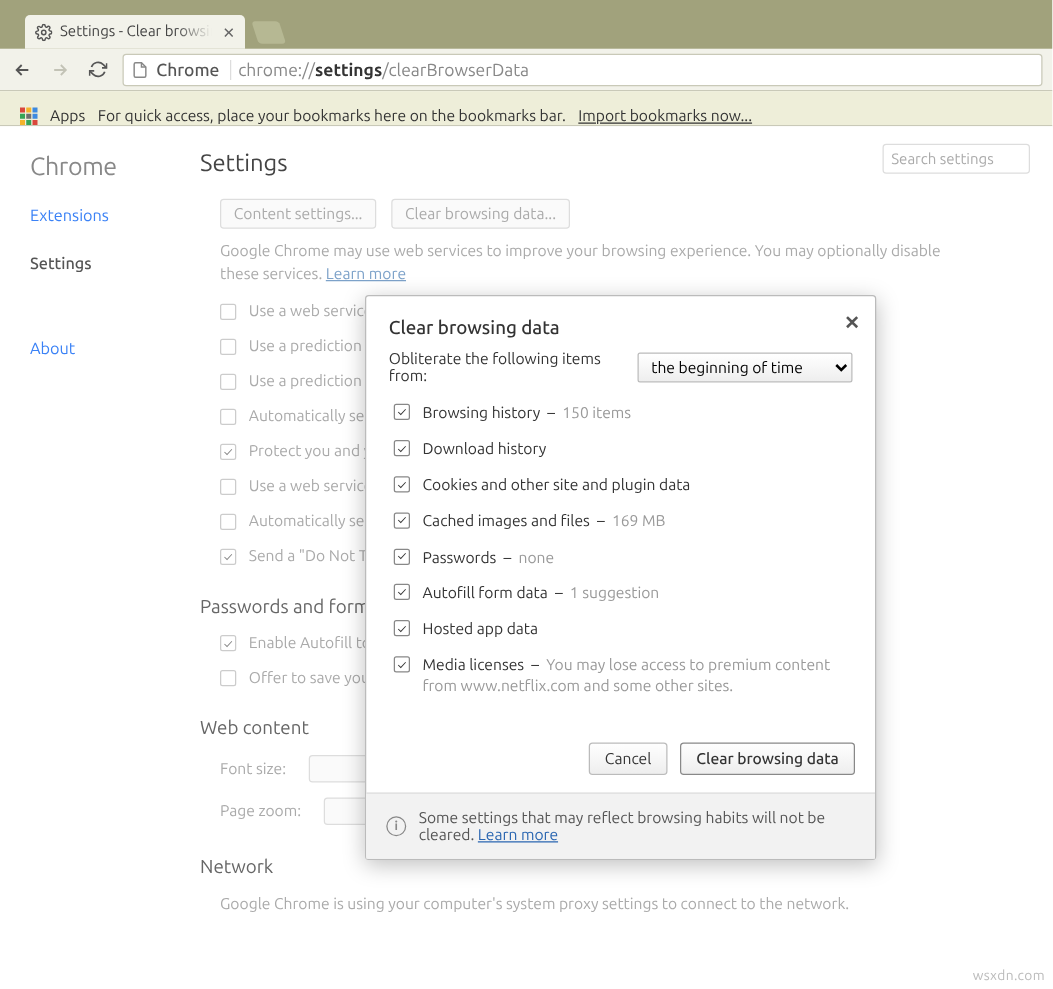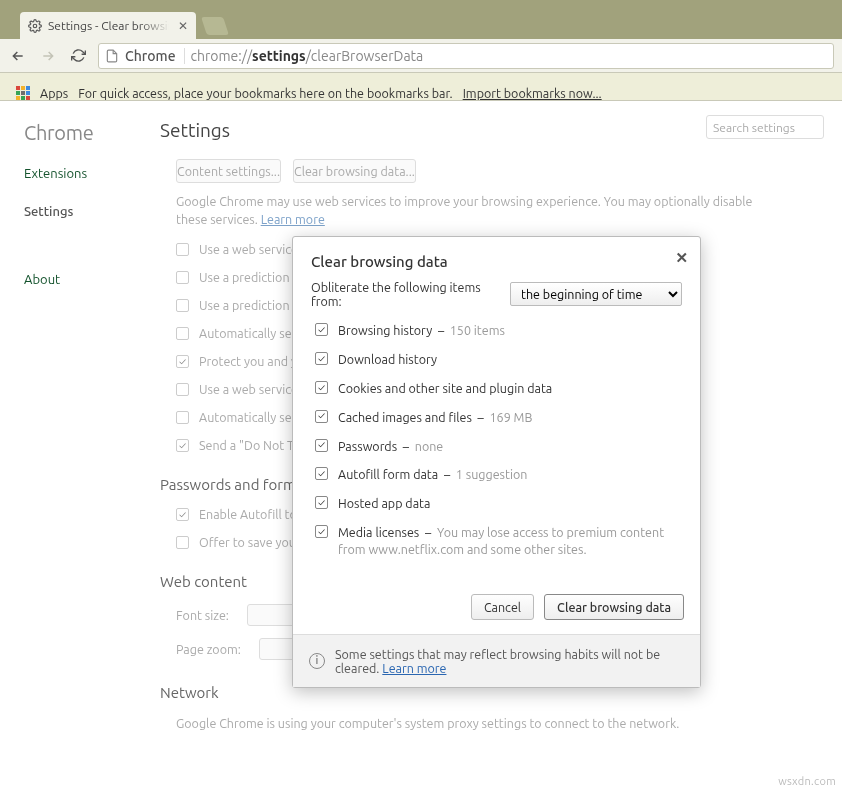--- a/index.html
+++ b/index.html
@@ -28,29 +28,29 @@
 .appsicon span { background: #666; }
 .appsicon span:nth-child(1){background:#d9473c}.appsicon span:nth-child(2){background:#f3b32b}.appsicon span:nth-child(3){background:#3d8ae0}
 .appsicon span:nth-child(4){background:#36a456}.appsicon span:nth-child(5){background:#6f6f6f}.appsicon span:nth-child(6){background:#3d8ae0}
 .appsicon span:nth-child(7){background:#f3b32b}.appsicon span:nth-child(8){background:#36a456}.appsicon span:nth-child(9){background:#d9473c}
 .bookmarks .link { text-decoration: underline; }
 
 
 .page { display: flex; height: calc(791px - 39px - 34px - 28px); background: #fff; }
 .sidebar { width: 160px; padding: 20px 0 0 24px; color: #8b8b8b; font-size: 13px; }
 .sidebar .brand { font-size: 20px; color: #888; margin-bottom: 22px; letter-spacing: -0.3px; }
-.sidebar .item { margin-bottom: 24px; color: #14532d; }
+.sidebar .item { margin-bottom: 24px; color: #3b82f6; }
 .sidebar .item.active { color: #555; font-weight: 500; }
 
 .content { flex: 1; padding: 18px 0 0 0; position: relative; color: #888; }
 .content h1 { font-size: 19px; font-weight: 400; color: #444; margin-bottom: 18px; }
 .searchbox { position: absolute; right: 18px; top: 14px; width: 118px; height: 24px; border: 1px solid #ddd; border-radius: 3px; font-size: 12px; padding: 0 6px; color: #aaa; display:flex;align-items:center; }
 
 .btnrow { display: flex; gap: 12px; margin: 0 0 10px 16px; }
-.ghostbtn { border: 1px solid #ddd; background: #fafafa; color: #aaa; border-radius: 3px; padding: 4px 0; font-size: 12.5px; }
+.ghostbtn { border: 1px solid #ddd; background: #fafafa; color: #aaa; border-radius: 3px; padding: 4px 10px; font-size: 12.5px; }
 
 .subtext { margin: 0 0 14px 16px; font-size: 12.5px; color: #aaa; max-width: 600px; line-height: 1.4; }
 .subtext .alink { color: #7da2c9; text-decoration: underline; }
 
 .chkline { display: flex; align-items: center; gap: 10px; margin: 0 0 14px 16px; font-size: 12.5px; color: #aaa; }
 .fakechk { width: 13px; height: 13px; border: 1px solid #ccc; border-radius: 2px; display: flex; align-items: center; justify-content: center; font-size: 10px; color: #888; background: #fff; flex-shrink: 0; }
 .fakechk.on::after { content: "✓"; }
 
 .sectionh { font-size: 15px; color: #666; margin: 24px 0 14px 0; }
 .kvrow { display:flex; align-items:center; gap:18px; margin: 0 0 12px 16px; font-size:12.5px; color:#aaa; }

